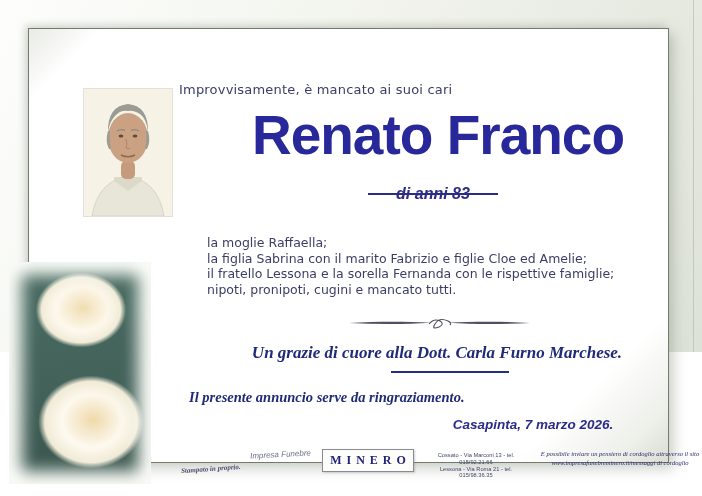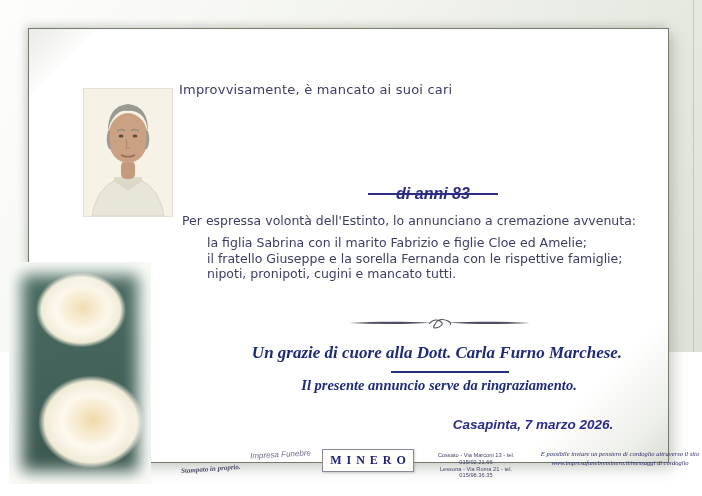--- a/index.html
+++ b/index.html
@@ -40,21 +40,21 @@
        font-family:"Liberation Sans",sans-serif;margin-top:12px;}
   .age-underline{position:absolute;left:339px;top:164px;width:130px;height:2px;background:#2c2c86;}
   .notice{position:absolute;left:153px;top:184px;font-size:12.5px;}
   .family{position:absolute;left:178px;top:206px;font-size:12.5px;line-height:15.5px;}
   
   .flourish{position:absolute;left:318px;top:286px;width:185px;height:16px;}
   
   .serifline{font-family:"Liberation Serif",serif;font-weight:bold;font-style:italic;color:#1f2a78;}
   .thanks{position:absolute;left:158px;top:314px;width:500px;text-align:center;font-size:17px;}
   .rule{position:absolute;left:362px;top:342px;width:118px;height:2px;background:#23307e;}
-  .closing{position:absolute;left:160px;top:348px;width:500px;text-align:center;font-size:14.5px;}
+  .closing{position:absolute;left:160px;top:360px;width:500px;font-size:14.5px;}
   .dateline{position:absolute;left:376px;top:388px;width:256px;text-align:center;
             font-family:"Liberation Sans",sans-serif;font-weight:bold;font-style:italic;
             font-size:13.5px;color:#2b2b8a;}
   
   .printed{position:absolute;left:152px;top:436px;font-family:"Liberation Serif",serif;
            font-weight:bold;font-style:italic;font-size:7px;color:#4a4a6a;transform:rotate(-4deg);}
   .impresa{position:absolute;left:221px;top:421px;font-style:italic;font-size:8px;
            color:#70708a;transform:rotate(-3deg);}
   .minero{position:absolute;left:293px;top:420px;width:90px;height:21px;border:1px solid #8a8a96;
           background:#fdfdfa;box-shadow:1px 1px 2px rgba(120,120,130,.35);
@@ -86,28 +86,29 @@
         <ellipse cx="37" cy="47" rx="2.4" ry="1.6" fill="#5d4a3c"></ellipse>
         <ellipse cx="51" cy="47" rx="2.4" ry="1.6" fill="#5d4a3c"></ellipse>
         <path d="M33,42 q4,-2.5 8,-.5" stroke="#8a8a80" stroke-width="1.4" fill="none"></path>
         <path d="M47,41.5 q4,-2 8,.5" stroke="#8a8a80" stroke-width="1.4" fill="none"></path>
         <path d="M42,50 q2,6 0,9 q2,1.5 4,0" stroke="#b08565" stroke-width="1" fill="none"></path>
         <path d="M37,66 q7,3.5 14,0" stroke="#8f6b52" stroke-width="1.6" fill="none"></path>
       </svg>
     </div>
 
     <div class="intro casual">Improvvisamente, è mancato ai suoi cari</div>
+    <div class="title">Renato Franco</div>
     <div class="age">di anni 83</div>
     <div class="age-underline"></div>
 
-    <div class="notice casual">Per espressa volontà dell'Estinto, lo annunciano a cremazione avvenuta:</div>
 
     <div class="family casual">
+      <div>la moglie Raffaella;</div>
       <div>la figlia Sabrina con il marito Fabrizio e figlie Cloe ed Amelie;</div>
-      <div>il fratello Giuseppe e la sorella Fernanda con le rispettive famiglie;</div>
+      <div>il fratello Lessona e la sorella Fernanda con le rispettive famiglie;</div>
       <div>nipoti, pronipoti, cugini e mancato tutti.</div>
     </div>
 
     <div class="flourish">
       <svg width="185" height="16" viewBox="0 0 185 16">
         <path d="M2,8 C30,6.3 58,6.3 84,7.8 C58,9.5 30,9.5 2,8 Z" fill="#4f4f60"></path>
         <path d="M183,8 C155,6.3 127,6.3 101,7.8 C127,9.5 155,9.5 183,8 Z" fill="#4f4f60"></path>
         <path d="M82,9 q5,-6 11,-3 q5,3 -1,6 q-8,3 -4,-3 q4,-7 13,-3 q4,2 2,4" stroke="#4f4f60" stroke-width="1.1" fill="none"></path>
       </svg>
     </div>

